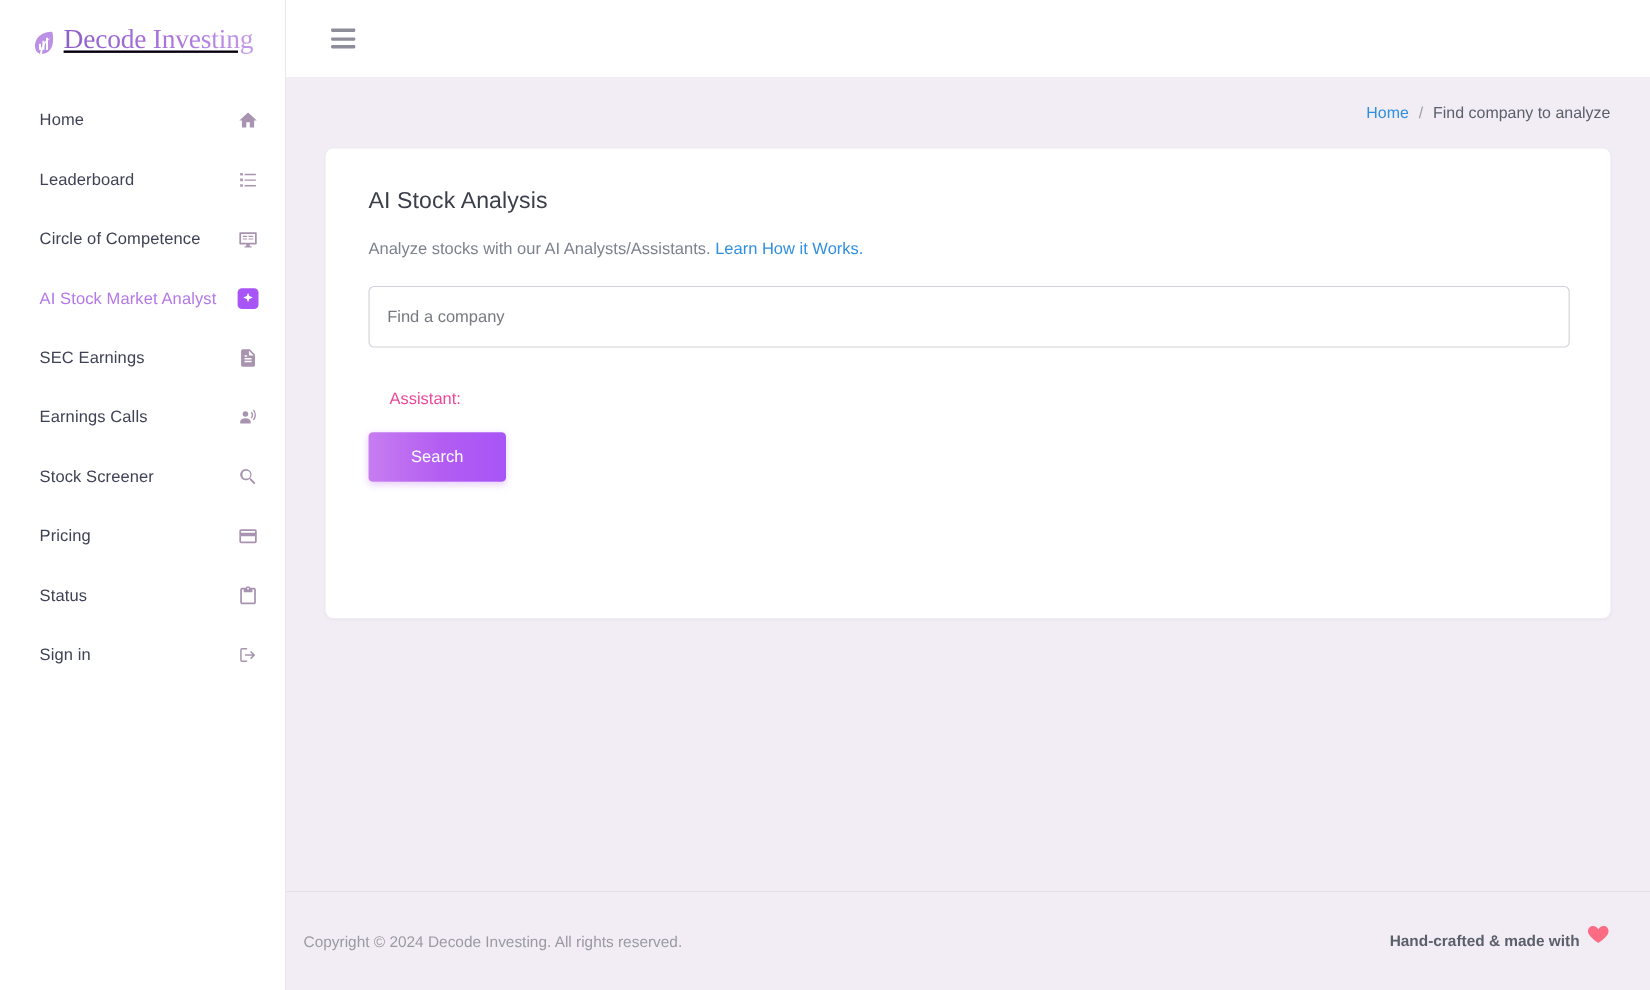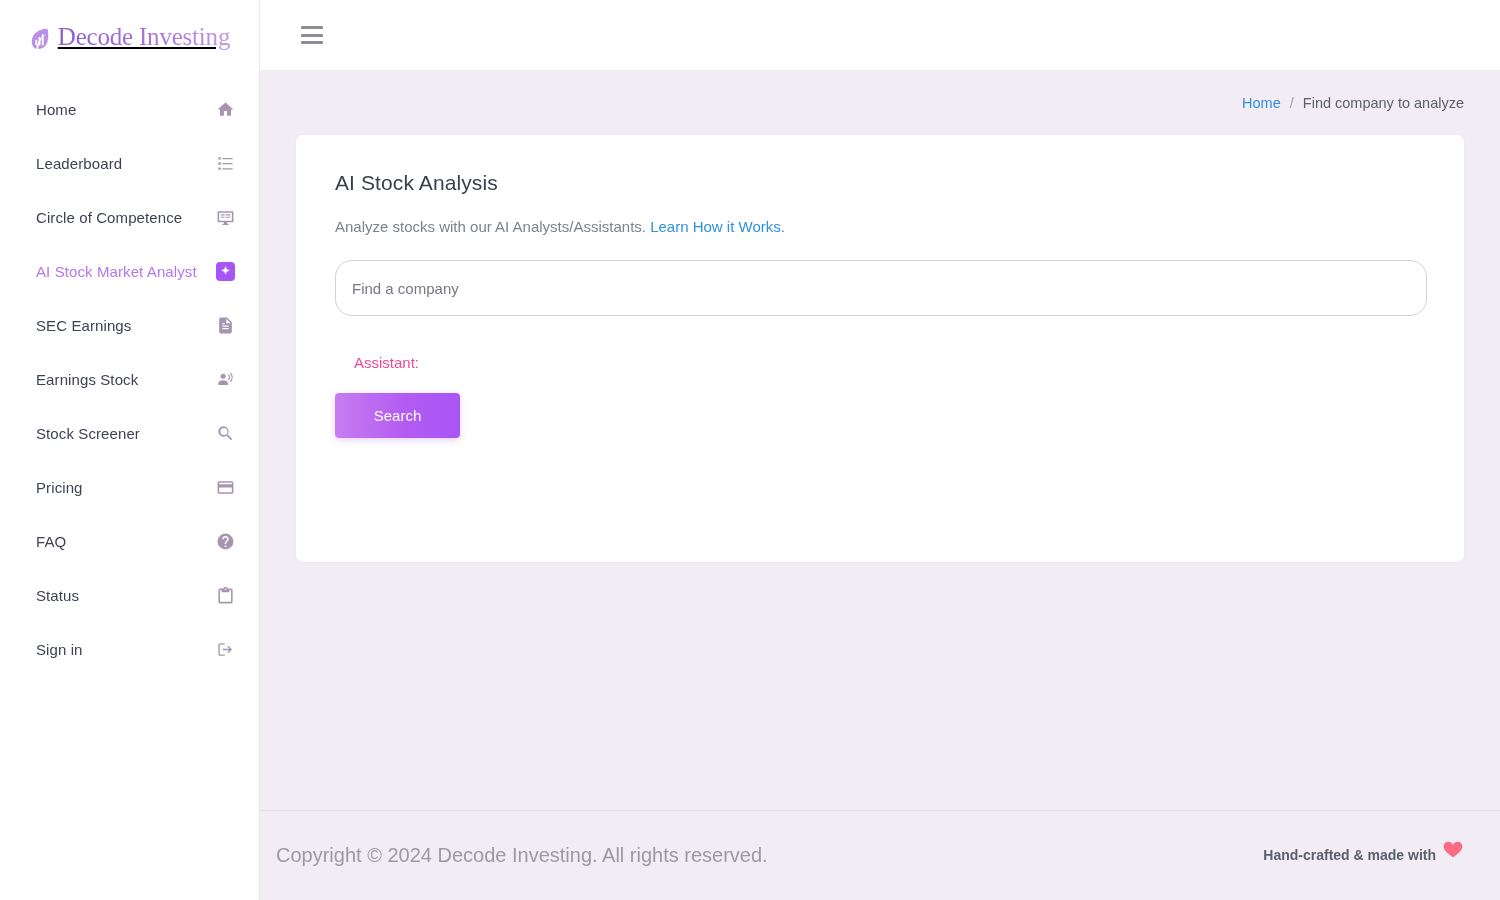--- a/index.html
+++ b/index.html
@@ -147,21 +147,21 @@
     color: #7c828e;
     margin: 0 0 25px 0;
   }
   #card-sub .learn-link { color: #2f8fe0; text-decoration: none; cursor: pointer; }
 
   #company-input {
     display: block;
     width: 100%;
     height: 56px;
     border: 1px solid #cfd2d8;
-    border-radius: 17px;
+    border-radius: 5px;
     padding: 0 16px;
     font-size: 15px;
     font-family: "Liberation Sans", sans-serif;
     color: #3b3f4a;
     background: #ffffff;
     outline: none;
   }
   #company-input::placeholder { color: #76797f; }
 
   #assistant-label {
@@ -214,21 +214,21 @@
     top: 810px;
     width: 1240px;
     height: 90px;
     background: #f2edf4;
     border-top: 1px solid #e6dfe9;
     display: flex;
     align-items: center;
     padding: 0 36px 0 16px;
   }
   #footer-left {
-    font-size: 20px;
+    font-size: 14px;
     color: #9a9aa4;
     flex: 1;
   }
   #footer-right {
     display: flex;
     align-items: center;
     gap: 6px;
     font-size: 14px;
     color: #5a5f6b;
     font-weight: bold;
@@ -299,21 +299,21 @@
       <div class="nav-item">
         <span class="nav-label">SEC Earnings</span>
         <span class="nav-icon">
           <svg viewBox="0 0 24 24">
               <path d="M14 2H6a2 2 0 00-2 2v16a2 2 0 002 2h12a2 2 0 002-2V8zm-1 7V3.5L18.5 9zM8 12h8v1.6H8zm0 3.2h8v1.6H8zm0-6.4h3v1.6H8z"></path>
             </svg>
         </span>
       </div>
 
       <div class="nav-item">
-        <span class="nav-label">Earnings Stock</span>
+        <span class="nav-label">Earnings Calls</span>
         <span class="nav-icon">
           <svg viewBox="0 0 24 24">
               <circle cx="9" cy="8" r="3.2"></circle>
               <path d="M9 13c-3.3 0-6 1.6-6 3.6V19h12v-2.4c0-2-2.7-3.6-6-3.6z"></path>
               <path d="M16.3 5.4l-1.1 1.1a4.6 4.6 0 010 5.6l1.1 1.1a6.1 6.1 0 000-7.8zm2.4-2.4l-1.1 1.1a8 8 0 010 10.4l1.1 1.1a9.5 9.5 0 000-12.6z"></path>
             </svg>
         </span>
       </div>
 
       <div class="nav-item">
@@ -327,28 +327,20 @@
 
       <div class="nav-item">
         <span class="nav-label">Pricing</span>
         <span class="nav-icon">
           <svg viewBox="0 0 24 24">
               <path d="M20 4H4a2 2 0 00-2 2v12a2 2 0 002 2h16a2 2 0 002-2V6a2 2 0 00-2-2zm0 14H4v-6h16zm0-10H4V6h16z"></path>
             </svg>
         </span>
       </div>
 
-      <div class="nav-item">
-        <span class="nav-label">FAQ</span>
-        <span class="nav-icon">
-          <svg viewBox="0 0 24 24">
-              <path d="M12 2a10 10 0 100 20 10 10 0 000-20zm1 17h-2v-2h2zm2.1-7.8l-.9.92c-.72.73-1.2 1.33-1.2 2.88h-2v-.5c0-1.1.45-2.1 1.17-2.83l1.24-1.26c.37-.36.59-.86.59-1.41a2 2 0 10-4 0H8a4 4 0 118 0c0 .88-.36 1.68-.9 2.2z"></path>
-            </svg>
-        </span>
-      </div>
 
 
       <div class="nav-item">
         <span class="nav-label">Status</span>
         <span class="nav-icon">
           <svg viewBox="0 0 24 24">
               <path d="M19 3h-4.2a3 3 0 00-5.6 0H5a2 2 0 00-2 2v15a2 2 0 002 2h14a2 2 0 002-2V5a2 2 0 00-2-2zm-7 0a1 1 0 110 2 1 1 0 010-2zm7 17H5V5h2v3h10V5h2z"></path>
             </svg>
         </span>
       </div>

